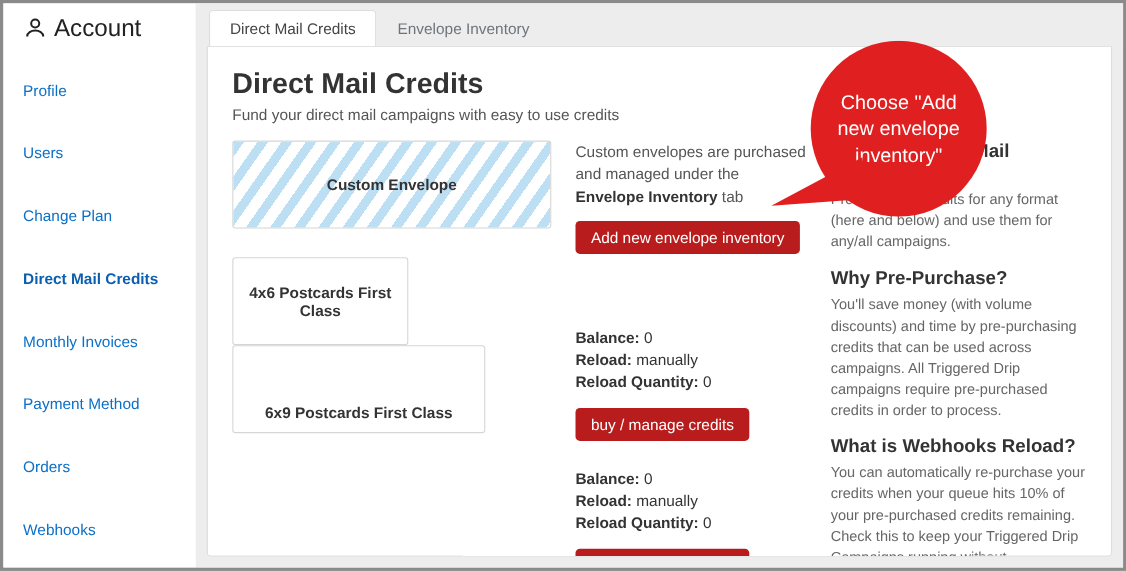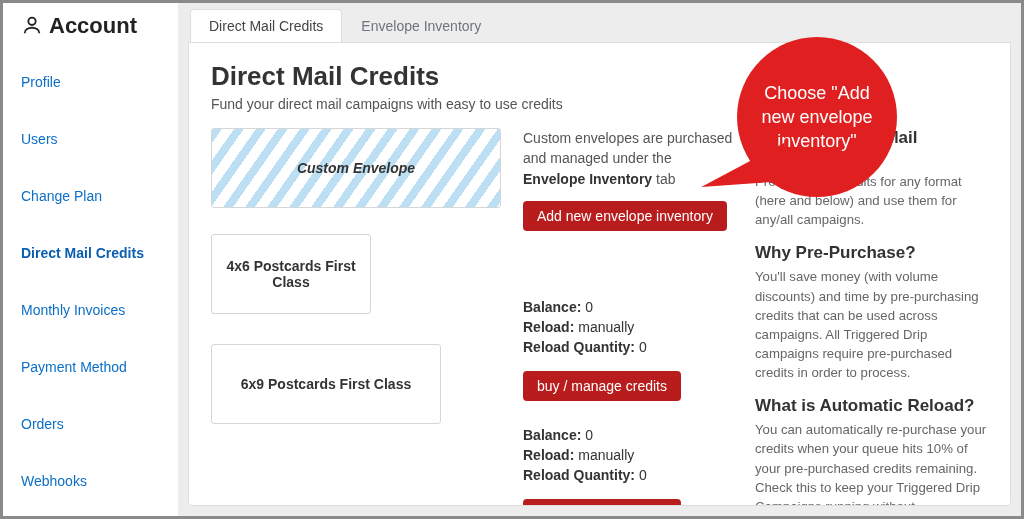--- a/index.html
+++ b/index.html
@@ -31,21 +31,21 @@
   }
   .account-head {
     display: flex;
     align-items: center;
     gap: 6px;
     margin-bottom: 12px;
   }
   .account-head .icon svg { width: 22px; height: 22px; stroke: #222; }
   .account-head .title {
     font-size: 22px;
-    font-weight: 700;
+    font-weight: 400;
     color: #222;
   }
   .nav-item {
     color: #0b6fc7;
     font-size: 14px;
     padding: 6px 0;
     cursor: pointer;
     margin-top: 29px;
   }
   .nav-item.active {
@@ -127,31 +127,30 @@
   .card.custom {
     height: 80px;
     background: repeating-linear-gradient(
       125deg,
       #bcdff3 0px,
       #bcdff3 8px,
       #ffffff 8px,
       #ffffff 18px
     );
     margin-bottom: 26px;
-    font-style: italic;
   }
   .card.small {
     width: 160px;
     height: 80px;
-    margin-bottom: 30px;
   }
   .card.medium {
     width: 230px;
     height: 80px;
     margin-bottom: 30px;
+    align-items: flex-end;
   }
 
   .info-text {
     color: #555;
     font-size: 14px;
     line-height: 1.45;
   }
   .info-text strong { color: #333; font-weight: 700; }
 
   .btn-primary {
@@ -301,21 +300,21 @@
             </div>
           </div>
 
           <div class="col-right">
             <div class="right-q first-block">What are Direct Mail Credits?</div>
             <div class="right-p">Pre-purchase credits for any format (here and below) and use them for any/all campaigns.</div>
 
             <div class="right-q">Why Pre-Purchase?</div>
             <div class="right-p">You'll save money (with volume discounts) and time by pre-purchasing credits that can be used across campaigns. All Triggered Drip campaigns require pre-purchased credits in order to process.</div>
 
-            <div class="right-q">What is Automatic Reload?</div>
+            <div class="right-q">What is Webhooks Reload?</div>
             <div class="right-p">You can automatically re-purchase your credits when your queue hits 10% of your pre-purchased credits remaining. Check this to keep your Triggered Drip Campaigns running without interruption.</div>
 
           </div>
 
         </div>
       </div>
     </div>
   </div>
 
   <div class="callout">

